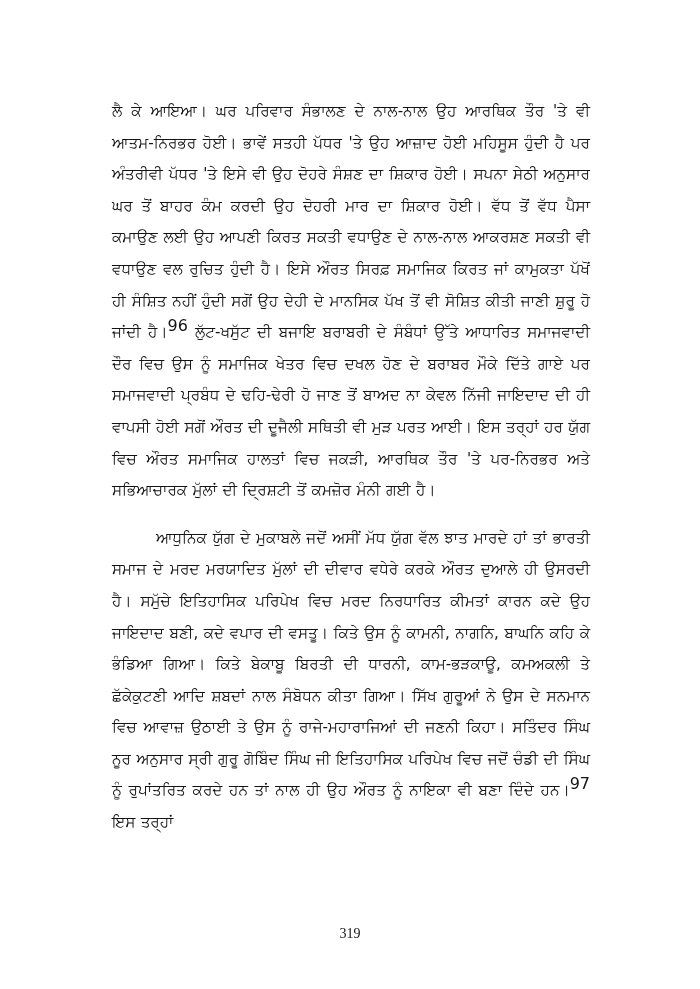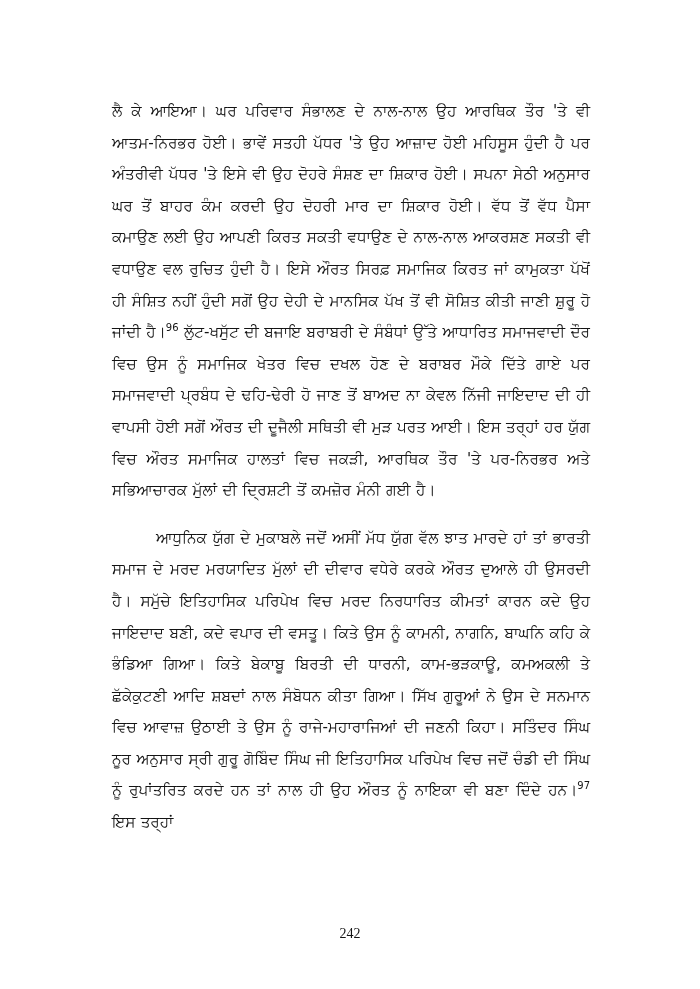--- a/index.html
+++ b/index.html
@@ -31,21 +31,21 @@
     text-justify: inter-word;
     word-spacing: 0.5px;
   }
   .para.indent {
     text-indent: 44px;
   }
   .para + .para {
     margin-top: 16px;
   }
   .fn {
-    font-size: 10px;
+    font-size: 16px;
     vertical-align: super;
     line-height: 0;
   }
   .page-number {
     position: absolute;
     left: 0;
     right: 0;
     top: 926px;
     text-align: center;
     font-size: 14px;
@@ -56,15 +56,15 @@
 </head>
 <body>
 
 <div class="page">
 
   <div class="text-column">
     <p class="para" id="para-1">ਲੈ ਕੇ ਆਇਆ। ਘਰ ਪਰਿਵਾਰ ਸੰਭਾਲਣ ਦੇ ਨਾਲ-ਨਾਲ ਉਹ ਆਰਥਿਕ ਤੌਰ 'ਤੇ ਵੀ ਆਤਮ-ਨਿਰਭਰ ਹੋਈ। ਭਾਵੇਂ ਸਤਹੀ ਪੱਧਰ 'ਤੇ ਉਹ ਆਜ਼ਾਦ ਹੋਈ ਮਹਿਸੂਸ ਹੁੰਦੀ ਹੈ ਪਰ ਅੰਤਰੀਵੀ ਪੱਧਰ 'ਤੇ ਇਸੇ ਵੀ ਉਹ ਦੋਹਰੇ ਸੰਸ਼ਣ ਦਾ ਸ਼ਿਕਾਰ ਹੋਈ। ਸਪਨਾ ਸੇਠੀ ਅਨੁਸਾਰ ਘਰ ਤੋਂ ਬਾਹਰ ਕੰਮ ਕਰਦੀ ਉਹ ਦੋਹਰੀ ਮਾਰ ਦਾ ਸ਼ਿਕਾਰ ਹੋਈ। ਵੱਧ ਤੋਂ ਵੱਧ ਪੈਸਾ ਕਮਾਉਣ ਲਈ ਉਹ ਆਪਣੀ ਕਿਰਤ ਸਕਤੀ ਵਧਾਉਣ ਦੇ ਨਾਲ-ਨਾਲ ਆਕਰਸ਼ਣ ਸਕਤੀ ਵੀ ਵਧਾਉਣ ਵਲ ਰੁਚਿਤ ਹੁੰਦੀ ਹੈ। ਇਸੇ ਔਰਤ ਸਿਰਫ਼ ਸਮਾਜਿਕ ਕਿਰਤ ਜਾਂ ਕਾਮੁਕਤਾ ਪੱਖੋਂ ਹੀ ਸੰਸ਼ਿਤ ਨਹੀਂ ਹੁੰਦੀ ਸਗੋਂ ਉਹ ਦੇਹੀ ਦੇ ਮਾਨਸਿਕ ਪੱਖ ਤੋਂ ਵੀ ਸੋਸ਼ਿਤ ਕੀਤੀ ਜਾਣੀ ਸ਼ੁਰੂ ਹੋ ਜਾਂਦੀ ਹੈ।<span class="fn">96</span> ਲੁੱਟ-ਖਸੁੱਟ ਦੀ ਬਜਾਇ ਬਰਾਬਰੀ ਦੇ ਸੰਬੰਧਾਂ ਉੱਤੇ ਆਧਾਰਿਤ ਸਮਾਜਵਾਦੀ ਦੌਰ ਵਿਚ ਉਸ ਨੂੰ ਸਮਾਜਿਕ ਖੇਤਰ ਵਿਚ ਦਖਲ ਹੋਣ ਦੇ ਬਰਾਬਰ ਮੌਕੇ ਦਿੱਤੇ ਗਾਏ ਪਰ ਸਮਾਜਵਾਦੀ ਪ੍ਰਬੰਧ ਦੇ ਢਹਿ-ਢੇਰੀ ਹੋ ਜਾਣ ਤੋਂ ਬਾਅਦ ਨਾ ਕੇਵਲ ਨਿੱਜੀ ਜਾਇਦਾਦ ਦੀ ਹੀ ਵਾਪਸੀ ਹੋਈ ਸਗੋਂ ਔਰਤ ਦੀ ਦੂਜੈਲੀ ਸਥਿਤੀ ਵੀ ਮੁੜ ਪਰਤ ਆਈ। ਇਸ ਤਰ੍ਹਾਂ ਹਰ ਯੁੱਗ ਵਿਚ ਔਰਤ ਸਮਾਜਿਕ ਹਾਲਤਾਂ ਵਿਚ ਜਕੜੀ, ਆਰਥਿਕ ਤੌਰ 'ਤੇ ਪਰ-ਨਿਰਭਰ ਅਤੇ ਸਭਿਆਚਾਰਕ ਮੁੱਲਾਂ ਦੀ ਦ੍ਰਿਸ਼ਟੀ ਤੋਂ ਕਮਜ਼ੋਰ ਮੰਨੀ ਗਈ ਹੈ।</p>
     <p class="para indent" id="para-2">ਆਧੁਨਿਕ ਯੁੱਗ ਦੇ ਮੁਕਾਬਲੇ ਜਦੋਂ ਅਸੀਂ ਮੱਧ ਯੁੱਗ ਵੱਲ ਝਾਤ ਮਾਰਦੇ ਹਾਂ ਤਾਂ ਭਾਰਤੀ ਸਮਾਜ ਦੇ ਮਰਦ ਮਰਯਾਦਿਤ ਮੁੱਲਾਂ ਦੀ ਦੀਵਾਰ ਵਧੇਰੇ ਕਰਕੇ ਔਰਤ ਦੁਆਲੇ ਹੀ ਉਸਰਦੀ ਹੈ। ਸਮੁੱਚੇ ਇਤਿਹਾਸਿਕ ਪਰਿਪੇਖ ਵਿਚ ਮਰਦ ਨਿਰਧਾਰਿਤ ਕੀਮਤਾਂ ਕਾਰਨ ਕਦੇ ਉਹ ਜਾਇਦਾਦ ਬਣੀ, ਕਦੇ ਵਪਾਰ ਦੀ ਵਸਤੂ। ਕਿਤੇ ਉਸ ਨੂੰ ਕਾਮਨੀ, ਨਾਗਨਿ, ਬਾਘਨਿ ਕਹਿ ਕੇ ਭੰਡਿਆ ਗਿਆ। ਕਿਤੇ ਬੇਕਾਬੂ ਬਿਰਤੀ ਦੀ ਧਾਰਨੀ, ਕਾਮ-ਭੜਕਾਊ, ਕਮਅਕਲੀ ਤੇ ਛੱਕੇਕੁਟਣੀ ਆਦਿ ਸ਼ਬਦਾਂ ਨਾਲ ਸੰਬੋਧਨ ਕੀਤਾ ਗਿਆ। ਸਿੱਖ ਗੁਰੂਆਂ ਨੇ ਉਸ ਦੇ ਸਨਮਾਨ ਵਿਚ ਆਵਾਜ਼ ਉਠਾਈ ਤੇ ਉਸ ਨੂੰ ਰਾਜੇ-ਮਹਾਰਾਜਿਆਂ ਦੀ ਜਣਨੀ ਕਿਹਾ। ਸਤਿੰਦਰ ਸਿੰਘ ਨੂਰ ਅਨੁਸਾਰ ਸ੍ਰੀ ਗੁਰੂ ਗੋਬਿੰਦ ਸਿੰਘ ਜੀ ਇਤਿਹਾਸਿਕ ਪਰਿਪੇਖ ਵਿਚ ਜਦੋਂ ਚੰਡੀ ਦੀ ਸਿੰਘ ਨੂੰ ਰੁਪਾਂਤਰਿਤ ਕਰਦੇ ਹਨ ਤਾਂ ਨਾਲ ਹੀ ਉਹ ਔਰਤ ਨੂੰ ਨਾਇਕਾ ਵੀ ਬਣਾ ਦਿੰਦੇ ਹਨ।<span class="fn">97</span> ਇਸ ਤਰ੍ਹਾਂ</p>
   </div>
 
-  <div class="page-number">242</div>
+  <div class="page-number">319</div>
 
 </div>
 
 </body></html>

